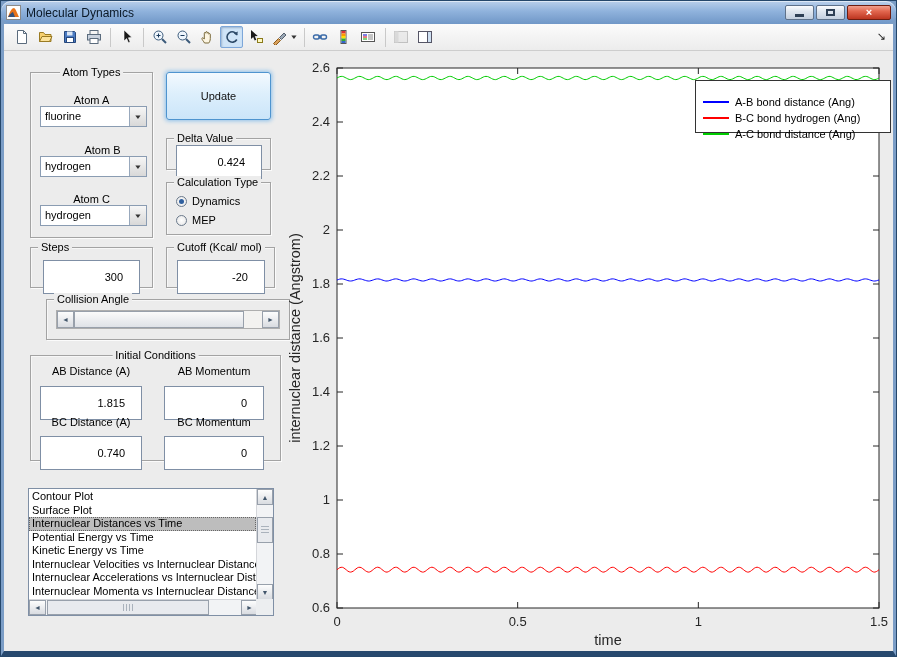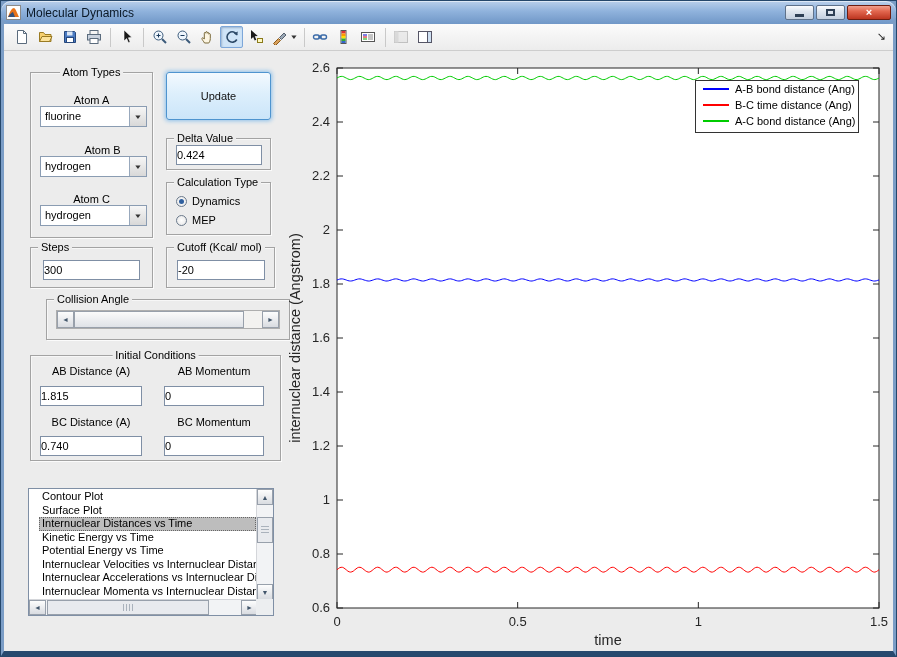--- a/index.html
+++ b/index.html
@@ -36,21 +36,21 @@
   .dock{position:absolute;right:7px;top:6px;font-size:11px;color:#222;cursor:pointer;}
   
   .content{position:relative;width:889px;height:600px;background:#ececec;overflow:hidden;}
   .panel{position:absolute;border:1px solid #a3a3a3;box-shadow:1px 1px 0 rgba(255,255,255,.8),inset 1px 1px 0 rgba(255,255,255,.6);}
   .ptitle{position:absolute;top:-7px;font-size:11px;background:#ececec;padding:0 3px;white-space:nowrap;color:#000;}
   .pt-center{left:50%;transform:translateX(-50%);}
   .pt-left{left:7px;}
   .plabel{position:absolute;font-size:11px;color:#000;}
   .center-label{text-align:center;}
   .field{position:absolute;height:20px;border:1px solid #7f8fa5;background:#fff;
-    font:11px "Liberation Sans",sans-serif;text-align:left;padding:0;outline:none;}
+    font:11px "Liberation Sans",sans-serif;text-align:right;padding:16px;outline:none;}
   
   .combo{position:absolute;width:107px;height:21px;background:#fff;border:1px solid #8a9cb2;display:flex;cursor:pointer;}
   .combo-text{flex:1;font-size:11px;padding:3px 0 0 4px;overflow:hidden;white-space:nowrap;}
   .combo-btn{width:17px;border-left:1px solid #98a8bc;background:linear-gradient(#f6f6f6,#d8d8d8);
     display:flex;align-items:center;justify-content:center;}
   .carr{font-size:6px;color:#333;transform:scaleX(1.5);}
   
   .update-btn{position:absolute;left:162px;top:21px;width:105px;height:48px;
     background:linear-gradient(#f3f9fe,#ddeffc 45%,#cbe5f9);
     border:1px solid #4e94cf;border-radius:3px;box-shadow:0 0 4px 1px #8ec1ea;
@@ -64,42 +64,42 @@
   
   .slider{position:absolute;left:9px;top:10px;width:224px;height:19px;background:#f3f2f0;border:1px solid #aeaeae;}
   .sbtn{position:absolute;top:0;width:17px;height:17px;background:linear-gradient(#fdfdfd,#d9dce1);
     border:1px solid #98a0ab;display:flex;align-items:center;justify-content:center;cursor:pointer;}
   .sleft{left:0;} .sright{right:0;}
   .arr{font-size:7px;color:#42566b;line-height:7px;}
   .sthumb{position:absolute;left:17px;top:0;width:170px;height:17px;cursor:pointer;
     background:linear-gradient(#fbfbfb,#dfe2e7);border:1px solid #98a0ab;}
   
   .listbox{position:absolute;left:24px;top:437px;width:246px;height:128px;background:#fff;border:1px solid #7f8fa5;}
-  .listitems{position:absolute;left:0;top:1px;right:17px;bottom:16px;overflow:hidden;padding-left:10px;}
+  .listitems{position:absolute;left:0;top:1px;right:17px;bottom:16px;overflow:hidden;}
   .litem{height:13.5px;line-height:13.5px;font-size:11px;padding-left:3px;white-space:nowrap;overflow:hidden;cursor:pointer;}
   .litem.selected{background:#bdbdbd;outline:1px dotted #666;outline-offset:-1px;}
   .vsb{position:absolute;right:0;top:0;width:17px;height:111px;background:#f2f3f5;border-left:1px solid #d4d6da;}
   .vsb .sbtn{width:16px;height:16px;left:0;}
   .vup{top:0;} .vdown{top:auto;bottom:0;}
   .vthumb{position:absolute;left:0;top:28px;width:16px;height:26px;cursor:pointer;
     background:linear-gradient(to right,#fbfbfb,#dfe2e7);border:1px solid #98a0ab;
     background-image:repeating-linear-gradient(to bottom,#aab2bc 0 1px,transparent 1px 3px);
     background-size:8px 9px;background-position:center;background-repeat:no-repeat;background-color:#e8eaee;}
   .hsb{position:absolute;left:0;bottom:0;height:16px;width:229px;background:#f2f3f5;border-top:1px solid #d4d6da;}
   .hsb .sbtn{height:15px;width:17px;}
   .hleft{left:0;} .hright{left:auto;right:0;}
   .hthumb{position:absolute;left:18px;top:0;width:162px;height:15px;cursor:pointer;
     border:1px solid #98a0ab;
     background-image:repeating-linear-gradient(to right,#aab2bc 0 1px,transparent 1px 3px);
     background-size:11px 7px;background-position:center;background-repeat:no-repeat;background-color:#e8eaee;}
   .sbcorner{position:absolute;right:0;bottom:0;width:17px;height:16px;background:#eceef0;}
   
   #plot-svg{position:absolute;left:282px;top:6px;font-family:"Liberation Sans",sans-serif;}
-  .legend{position:absolute;left:691px;top:29px;width:164px;height:53px;background:#fff;
-    border:1px solid #333;padding-top:0;cursor:move;}
+  .legend{position:absolute;left:691px;top:29px;width:196px;height:53px;background:#fff;
+    border:1px solid #333;padding-top:13px;cursor:move;}
   .lrow{display:flex;align-items:center;height:16px;padding-left:7px;}
   .legend-sample{width:26px;height:2px;background:#000;margin-right:6px;flex:none;}
   .llabel{font-size:11px;white-space:nowrap;}
   svg{display:block;}
 </style>
 </head>
 <body>
 
 <div class="window">
 
@@ -321,22 +321,22 @@
         <span class="plabel center-label" style="left:133px;top:60px;width:100px;">BC Momentum</span>
         <input class="field" style="left: 9px; top: 80px; width: 102px;" value="0.740">
         <input class="field" style="left: 133px; top: 80px; width: 100px;" value="0">
       </div>
 
       <div class="listbox">
         <div class="listitems">
           <div class="litem">Contour Plot</div>
           <div class="litem">Surface Plot</div>
           <div class="litem selected">Internuclear Distances vs Time</div>
+          <div class="litem">Potential Energy vs Time</div>
           <div class="litem">Kinetic Energy vs Time</div>
-          <div class="litem">Potential Energy vs Time</div>
           <div class="litem">Internuclear Velocities vs Internuclear Distance</div>
           <div class="litem">Internuclear Accelerations vs Internuclear Distance</div>
           <div class="litem">Internuclear Momenta vs Internuclear Distance</div>
         </div>
         <div class="vsb">
           <span class="sbtn vup">
               <span class="arr">▲</span>
             </span>
           <span class="vthumb"></span>
           <span class="sbtn vdown">
@@ -409,21 +409,21 @@
           <path d="M51.0 21.0L52.4 20.3L53.7 19.7L55.1 19.4L56.4 19.4L57.8 19.8L59.1 20.5L60.5 21.2L61.8 21.9L63.2 22.4L64.5 22.6L65.9 22.4L67.3 21.9L68.6 21.2L70.0 20.5L71.3 19.8L72.7 19.4L74.0 19.4L75.4 19.7L76.7 20.3L78.1 21.0L79.5 21.7L80.8 22.3L82.2 22.6L83.5 22.5L84.9 22.1L86.2 21.5L87.6 20.7L88.9 20.0L90.3 19.5L91.7 19.4L93.0 19.5L94.4 20.0L95.7 20.7L97.1 21.5L98.4 22.1L99.8 22.5L101.1 22.6L102.5 22.3L103.8 21.7L105.2 21.0L106.6 20.3L107.9 19.7L109.3 19.4L110.6 19.4L112.0 19.8L113.3 20.5L114.7 21.2L116.0 21.9L117.4 22.4L118.8 22.6L120.1 22.4L121.5 21.9L122.8 21.2L124.2 20.5L125.5 19.8L126.9 19.4L128.2 19.4L129.6 19.7L130.9 20.3L132.3 21.0L133.7 21.7L135.0 22.3L136.4 22.6L137.7 22.5L139.1 22.1L140.4 21.5L141.8 20.7L143.1 20.0L144.5 19.5L145.9 19.4L147.2 19.5L148.6 20.0L149.9 20.7L151.3 21.5L152.6 22.1L154.0 22.5L155.3 22.6L156.7 22.3L158.0 21.7L159.4 21.0L160.8 20.3L162.1 19.7L163.5 19.4L164.8 19.4L166.2 19.8L167.5 20.5L168.9 21.2L170.2 21.9L171.6 22.4L172.9 22.6L174.3 22.4L175.7 21.9L177.0 21.2L178.4 20.5L179.7 19.8L181.1 19.4L182.4 19.4L183.8 19.7L185.1 20.3L186.5 21.0L187.9 21.7L189.2 22.3L190.6 22.6L191.9 22.5L193.3 22.1L194.6 21.5L196.0 20.7L197.3 20.0L198.7 19.5L200.0 19.4L201.4 19.5L202.8 20.0L204.1 20.7L205.5 21.5L206.8 22.1L208.2 22.5L209.5 22.6L210.9 22.3L212.2 21.7L213.6 21.0L215.0 20.3L216.3 19.7L217.7 19.4L219.0 19.4L220.4 19.8L221.7 20.5L223.1 21.2L224.4 21.9L225.8 22.4L227.2 22.6L228.5 22.4L229.9 21.9L231.2 21.2L232.6 20.5L233.9 19.8L235.3 19.4L236.6 19.4L238.0 19.7L239.3 20.3L240.7 21.0L242.1 21.7L243.4 22.3L244.8 22.6L246.1 22.5L247.5 22.1L248.8 21.5L250.2 20.7L251.5 20.0L252.9 19.5L254.3 19.4L255.6 19.5L257.0 20.0L258.3 20.7L259.7 21.5L261.0 22.1L262.4 22.5L263.7 22.6L265.1 22.3L266.4 21.7L267.8 21.0L269.2 20.3L270.5 19.7L271.9 19.4L273.2 19.4L274.6 19.8L275.9 20.5L277.3 21.2L278.6 21.9L280.0 22.4L281.4 22.6L282.7 22.4L284.1 21.9L285.4 21.2L286.8 20.5L288.1 19.8L289.5 19.4L290.8 19.4L292.2 19.7L293.5 20.3L294.9 21.0L296.3 21.7L297.6 22.3L299.0 22.6L300.3 22.5L301.7 22.1L303.0 21.5L304.4 20.7L305.7 20.0L307.1 19.5L308.5 19.4L309.8 19.5L311.2 20.0L312.5 20.7L313.9 21.5L315.2 22.1L316.6 22.5L317.9 22.6L319.3 22.3L320.6 21.7L322.0 21.0L323.4 20.3L324.7 19.7L326.1 19.4L327.4 19.4L328.8 19.8L330.1 20.5L331.5 21.2L332.8 21.9L334.2 22.4L335.6 22.6L336.9 22.4L338.3 21.9L339.6 21.2L341.0 20.5L342.3 19.8L343.7 19.4L345.0 19.4L346.4 19.7L347.7 20.3L349.1 21.0L350.5 21.7L351.8 22.3L353.2 22.6L354.5 22.5L355.9 22.1L357.2 21.5L358.6 20.7L359.9 20.0L361.3 19.5L362.7 19.4L364.0 19.5L365.4 20.0L366.7 20.7L368.1 21.5L369.4 22.1L370.8 22.5L372.1 22.6L373.5 22.3L374.8 21.7L376.2 21.0L377.6 20.3L378.9 19.7L380.3 19.4L381.6 19.4L383.0 19.8L384.3 20.5L385.7 21.2L387.0 21.9L388.4 22.4L389.8 22.6L391.1 22.4L392.5 21.9L393.8 21.2L395.2 20.5L396.5 19.8L397.9 19.4L399.2 19.4L400.6 19.7L401.9 20.3L403.3 21.0L404.7 21.7L406.0 22.3L407.4 22.6L408.7 22.5L410.1 22.1L411.4 21.5L412.8 20.7L414.1 20.0L415.5 19.5L416.8 19.4L418.2 19.5L419.6 20.0L420.9 20.7L422.3 21.5L423.6 22.1L425.0 22.5L426.3 22.6L427.7 22.3L429.0 21.7L430.4 21.0L431.8 20.3L433.1 19.7L434.5 19.4L435.8 19.4L437.2 19.8L438.5 20.5L439.9 21.2L441.2 21.9L442.6 22.4L443.9 22.6L445.3 22.4L446.7 21.9L448.0 21.2L449.4 20.5L450.7 19.8L452.1 19.4L453.4 19.4L454.8 19.7L456.1 20.3L457.5 21.0L458.9 21.7L460.2 22.3L461.6 22.6L462.9 22.5L464.3 22.1L465.6 21.5L467.0 20.7L468.3 20.0L469.7 19.5L471.1 19.4L472.4 19.5L473.8 20.0L475.1 20.7L476.5 21.5L477.8 22.1L479.2 22.5L480.5 22.6L481.9 22.3L483.2 21.7L484.6 21.0L486.0 20.3L487.3 19.7L488.7 19.4L490.0 19.4L491.4 19.8L492.7 20.5L494.1 21.2L495.4 21.9L496.8 22.4L498.2 22.6L499.5 22.4L500.9 21.9L502.2 21.2L503.6 20.5L504.9 19.8L506.3 19.4L507.6 19.4L509.0 19.7L510.3 20.3L511.7 21.0L513.1 21.7L514.4 22.3L515.8 22.6L517.1 22.5L518.5 22.1L519.8 21.5L521.2 20.7L522.5 20.0L523.9 19.5L525.3 19.4L526.6 19.5L528.0 20.0L529.3 20.7L530.7 21.5L532.0 22.1L533.4 22.5L534.7 22.6L536.1 22.3L537.4 21.7L538.8 21.0L540.2 20.3L541.5 19.7L542.9 19.4L544.2 19.4L545.6 19.8L546.9 20.5L548.3 21.2L549.6 21.9L551.0 22.4L552.3 22.6L553.7 22.4L555.1 21.9L556.4 21.2L557.8 20.5L559.1 19.8L560.5 19.4L561.8 19.4L563.2 19.7L564.5 20.3L565.9 21.0L567.3 21.7L568.6 22.3L570.0 22.6L571.3 22.5L572.7 22.1L574.0 21.5L575.4 20.7L576.7 20.0L578.1 19.5L579.4 19.4L580.8 19.5L582.2 20.0L583.5 20.7L584.9 21.5L586.2 22.1L587.6 22.5L588.9 22.6L590.3 22.3L591.6 21.7L593.0 21.0" fill="none" stroke="#00cc00" stroke-width="1"></path>
         </svg>
 
       <div class="legend">
         <div class="lrow">
           <span class="legend-sample" style="background: rgb(0, 0, 255);"></span>
           <span class="llabel">A-B bond distance (Ang)</span>
         </div>
         <div class="lrow">
           <span class="legend-sample" style="background: rgb(255, 0, 0);"></span>
-          <span class="llabel">B-C time distance (Ang)</span>
+          <span class="llabel">B-C bond hydrogen (Ang)</span>
         </div>
         <div class="lrow">
           <span class="legend-sample" style="background: rgb(0, 204, 0);"></span>
           <span class="llabel">A-C bond distance (Ang)</span>
         </div>
       </div>
 
     </div>
   </div>
 </div>

